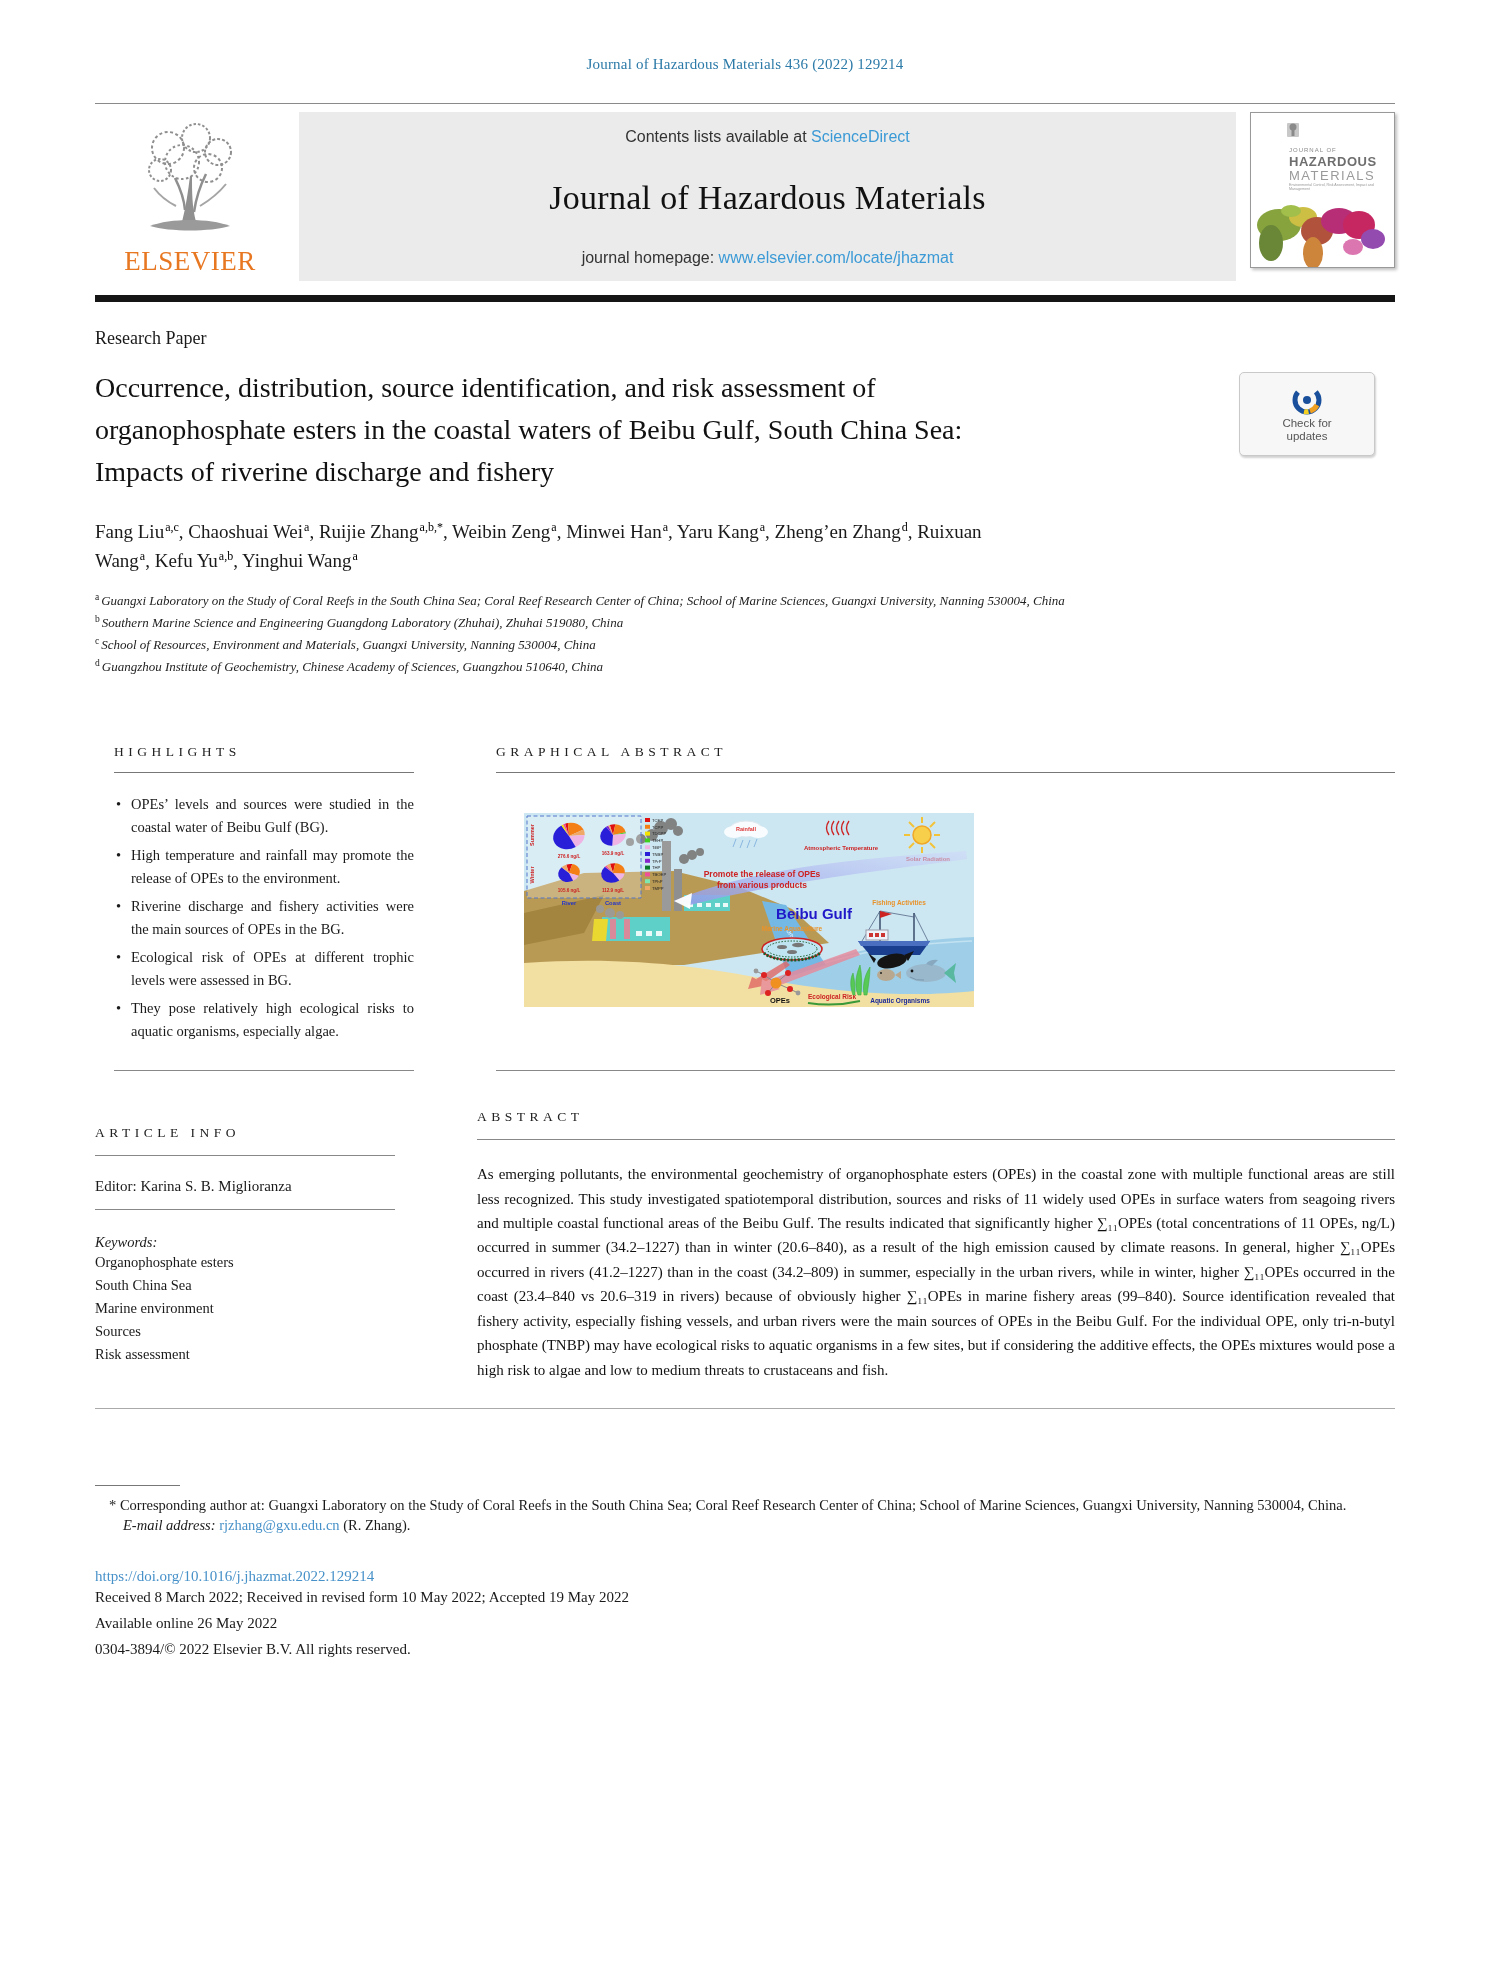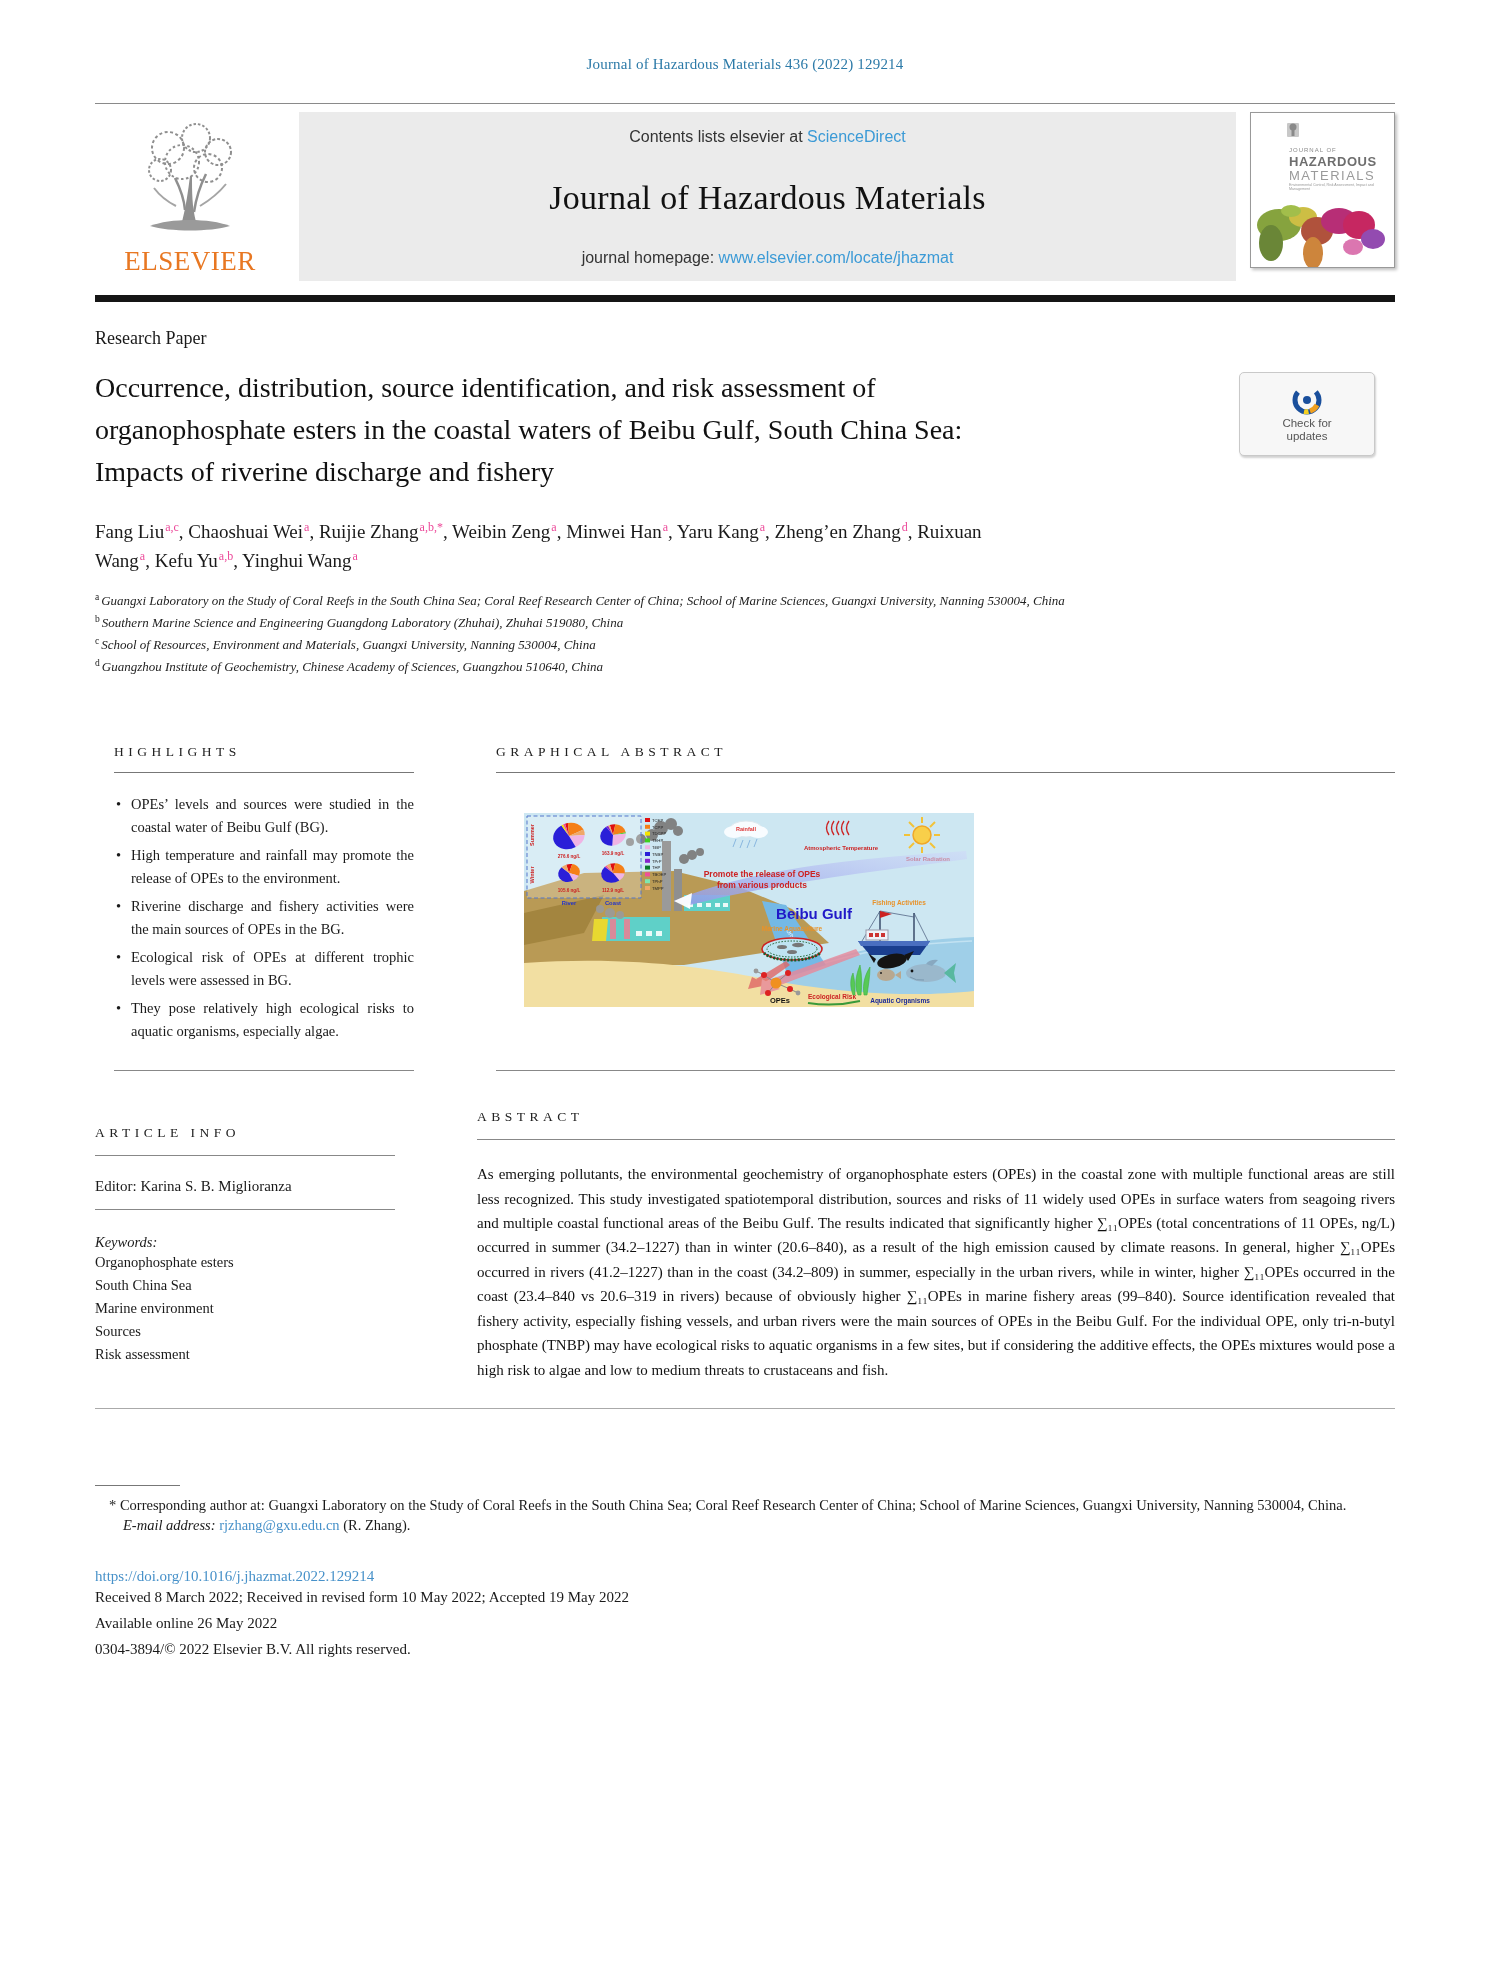--- a/index.html
+++ b/index.html
@@ -29,21 +29,21 @@
 
   
   .type-row { margin-top:26px; font-size:18px; }
   .check-badge { position:absolute; top:372px; right:112px; width:136px; height:84px; background:#f7f7f7;
                  border:1px solid #c9c9c9; border-radius:5px; box-shadow:1px 2px 2px rgba(0,0,0,.18);
                  display:flex; flex-direction:column; align-items:center; justify-content:center; gap:2px; cursor:pointer; }
   .check-badge .cb-text { font-family:"Liberation Sans",sans-serif; font-size:11.5px; color:#555; line-height:1.15; text-align:center; }
 
   .title { margin-top:18px; font-size:28px; font-weight:400; line-height:1.5; max-width:880px; color:#111; }
   .authors { margin-top:24px; font-size:19px; max-width:900px; line-height:1.55; }
-  .authors sup { color:#ec4899; font-size:12px; margin-left:1px; }
+  .authors sup { color:#000000; font-size:12px; margin-left:1px; }
   .affils { margin-top:14px; font-size:13px; font-style:italic; line-height:1.6; color:#222; }
   .affils sup { font-style:normal; font-size:9.5px; margin-right:2px; }
 
   
   .columns { display:flex; gap:82px; }
   .col-left { width:300px; flex:0 0 300px; }
   .col-right { flex:1; }
   .row1 { margin-top:66px;margin-left:19px; }
   .row1 .col-left, .row1 .col-right { border-bottom:1px solid #888; padding-bottom:22px; }
   .sec-head { font-size:13.5px; letter-spacing:4.5px; color:#222; }
@@ -92,21 +92,21 @@
         </g>
         <path d="M60 58 C58 74 56 88 52 104 L66 104 C62 88 62 74 62 58 Z" fill="#8f8f8f"></path>
         <path d="M45 60 C50 70 54 80 55 92 M76 56 C70 68 66 80 64 94" stroke="#8f8f8f" stroke-width="2.5" fill="none"></path>
         <path d="M20 108 C40 100 80 100 100 108 C80 114 40 114 20 108 Z" fill="#9a9a9a"></path>
         <path d="M24 70 C30 78 38 84 46 88 M96 66 C88 76 80 82 70 88" stroke="#a5a5a5" stroke-width="2" fill="none"></path>
       </svg>
       <div class="elsevier-word">ELSEVIER</div>
     </div>
 
     <div class="header-box">
-      <div class="contents-line"><span>Contents lists elsevier at </span><a href="#" class="sd-link">ScienceDirect</a></div>
+      <div class="contents-line"><span>Contents lists available at </span><a href="#" class="sd-link">ScienceDirect</a></div>
       <div class="journal-title-big">Journal of Hazardous Materials</div>
       <div class="homepage-line"><span>journal homepage: </span><a href="#">www.elsevier.com/locate/jhazmat</a></div>
     </div>
 
     <div class="cover">
       <div class="cover-inner">
         <svg width="145" height="178" viewBox="0 0 145 178" style="position:absolute; inset:0;">
           <rect width="145" height="178" fill="#ffffff"></rect>
           <g opacity="0.9">
             <ellipse cx="28" cy="112" rx="22" ry="16" fill="#7a9a2a"></ellipse>

